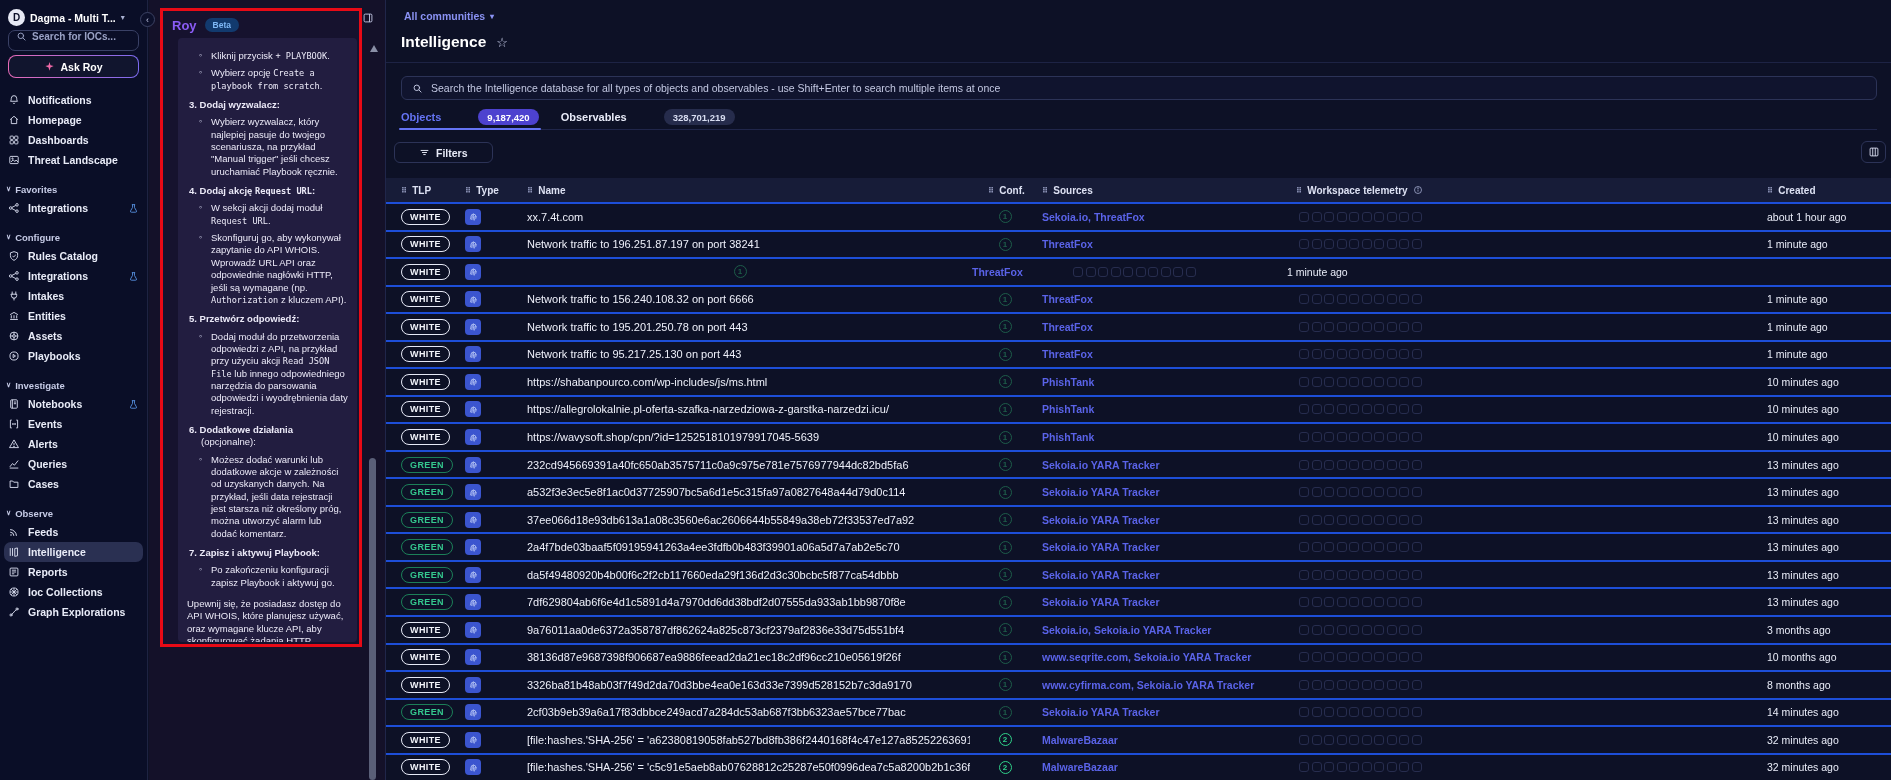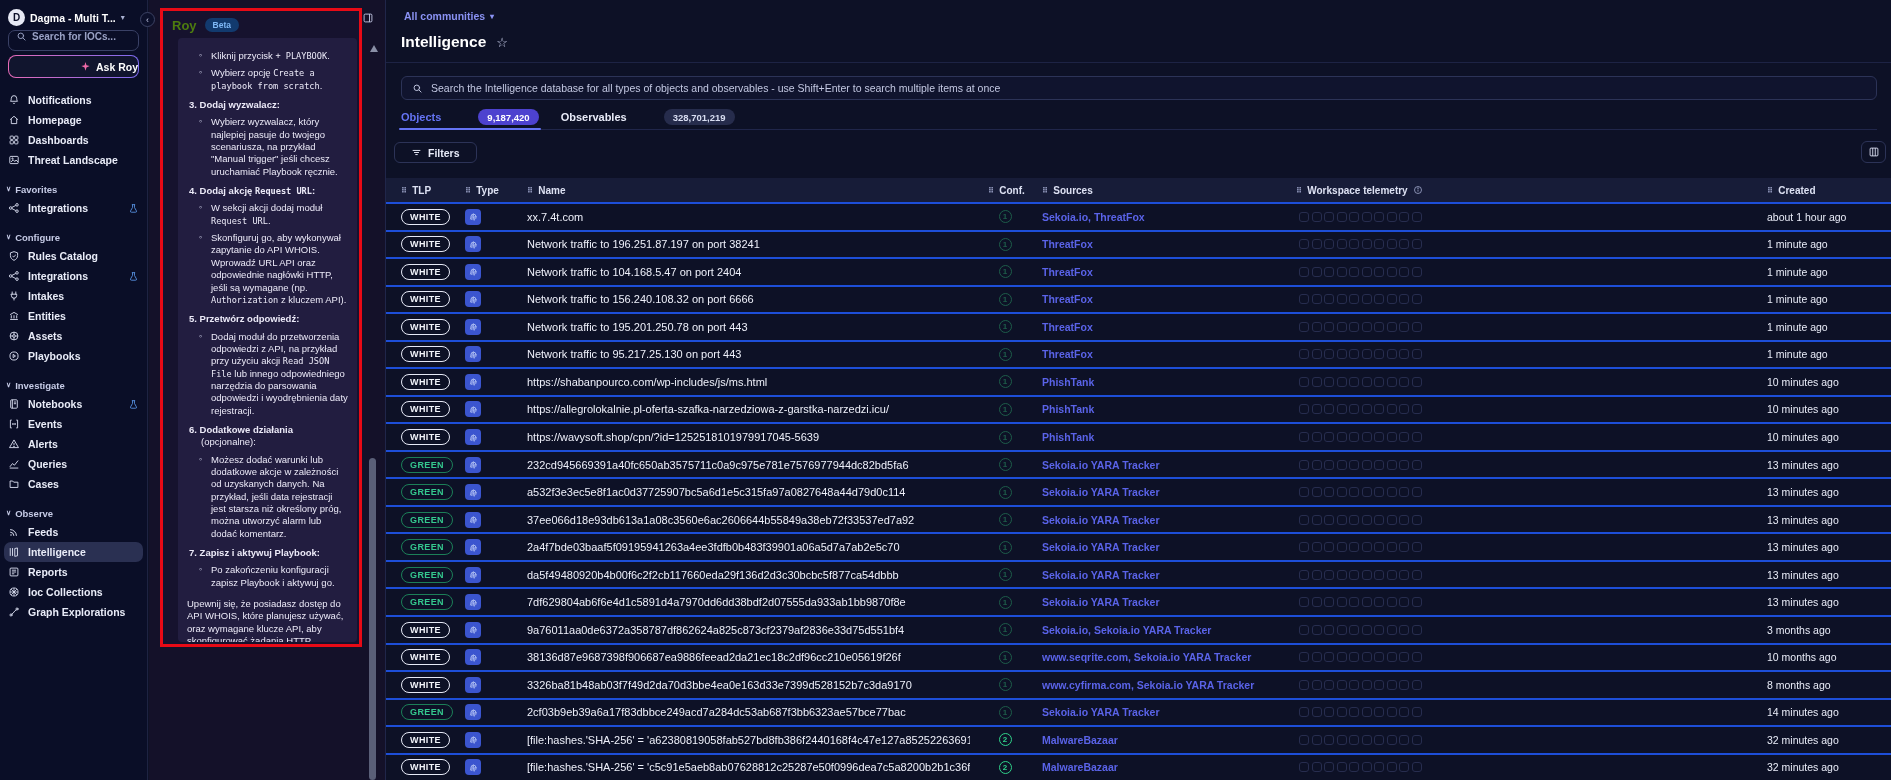--- a/index.html
+++ b/index.html
@@ -15,37 +15,37 @@
   .ws-name{font-size:10.5px;font-weight:bold;color:#ffffff;white-space:nowrap;overflow:hidden;}
   .ws-caret{font-size:8px;color:#aab1d2;}
   .collapse-btn{position:absolute;left:140px;top:12px;width:15px;height:15px;border-radius:50%;
                 background:#0c102b;border:1px solid #3c4264;color:#c7cce8;font-size:9px;line-height:12px;
                 display:flex;align-items:center;justify-content:center;z-index:30;cursor:pointer;padding:0;}
   .side-search{position:absolute;left:8px;right:8px;top:30px;height:21px;border:1px solid #3a4166;border-radius:7px;
                display:flex;align-items:flex-start;gap:5px;padding:0 7px;color:#9aa2c5;font-size:10px;font-weight:bold;}
   .ask-roy{position:absolute;left:8px;right:8px;top:55px;height:23px;padding:1px;border:0;cursor:pointer;
            background:linear-gradient(90deg,#e86bb8,#7c6bf0);border-radius:8px;}
   .ask-roy-inner{width:100%;height:100%;background:#11152e;border-radius:7px;display:flex;align-items:center;
-                 justify-content:flex-end;gap:5px;color:#ffffff;font-size:10.5px;font-weight:bold;}
+                 justify-content:center;gap:5px;color:#ffffff;font-size:10.5px;font-weight:bold;}
   #side-nav{position:absolute;top:90px;left:0;right:0;}
   .nav-item{display:flex;align-items:center;gap:7px;height:20px;padding:0 8px;font-size:10.5px;font-weight:bold;
             color:#e9ecf8;cursor:pointer;position:relative;}
   .nav-item .nav-ic{width:13px;display:flex;align-items:center;color:#dfe3f5;flex:0 0 auto;}
   .nav-item.selected{background:#2a3052;border-radius:7px;margin:0 4px;padding:0 4px;}
   .nav-item .flask{margin-left:auto;color:#5d9bf0;display:flex;}
   .nav-sec{display:flex;align-items:center;gap:4px;height:18px;margin-top:10px;padding:0 6px;
            font-size:9.5px;font-weight:bold;color:#c6cbe6;}
   .nav-sec .sec-caret{font-size:7px;color:#c6cbe6;}
 
   
   .roy-region{position:absolute;left:149px;top:0;width:236px;height:780px;background:#141129;}
   .red-annotation{position:absolute;left:11px;top:8px;width:202px;height:639px;border:3px solid #e80a16;
                   background:#16122e;overflow:hidden;}
   .roy-head{height:24px;display:flex;align-items:center;gap:8px;padding-left:9px;margin-top:2px;}
-  .roy-title{font-size:13px;font-weight:800;color:#4d7c0f;}
+  .roy-title{font-size:13px;font-weight:800;color:#8b5cf6;}
   .roy-beta{background:#123a6e;color:#7fb9f7;font-size:8.5px;font-weight:bold;padding:2px 8px;border-radius:9px;}
   .roy-body{position:absolute;left:15px;right:2px;top:27px;bottom:2px;background:#221d40;border-radius:4px;
             padding:7px 9px 0 7px;color:#eceaf8;font-size:9.5px;line-height:1.3;overflow:hidden;}
   .roy-num{padding-left:14px;text-indent:-12px;margin:7px 0 3px 2px;}
   .roy-num .num{font-weight:bold;}
   .roy-bullet{position:relative;padding-left:26px;margin:5px 0;}
   .roy-bullet .blt{position:absolute;left:14px;top:0;color:#cfd2ea;font-size:9px;}
   .roy-para{margin:9px 0 0 0;padding-left:2px;}
   .rb{font-weight:bold;}
   .rm{font-family:"DejaVu Sans Mono",monospace;font-size:8.6px;}
@@ -69,21 +69,21 @@
   .tabs{position:absolute;left:15px;right:14px;top:105px;height:25px;border-bottom:1px solid #20264a;
         display:flex;gap:22px;align-items:center;}
   .tab{display:flex;align-items:center;gap:13px;height:100%;position:relative;cursor:pointer;}
   .tab .t-lbl{font-size:11px;font-weight:bold;color:#e8ebf8;}
   .tab.active .t-lbl{color:#6574f4;}
   .tab.active::after{content:"";position:absolute;left:-2px;right:-2px;bottom:-1px;height:2px;background:#6574f4;border-radius:2px;}
   .t-badge{background:#262c4c;color:#d9def2;font-size:9.5px;font-weight:bold;padding:2.5px 9px;border-radius:10px;margin-left:24px;}
   .t-badge.badge-active{background:#4d42cf;color:#ffffff;}
   .filters-btn{position:absolute;left:8px;top:142px;height:21px;border:1px solid #2c3357;border-radius:6px;
                background:transparent;color:#e8ebf8;font-size:10.5px;font-weight:bold;display:flex;align-items:center;
-               gap:6px;padding:0 16px;cursor:pointer;}
+               gap:6px;padding:0 24px;cursor:pointer;}
   .cols-btn{position:absolute;right:5px;top:141px;width:25px;height:22px;border:1px solid #2c3357;border-radius:6px;
             background:transparent;color:#dfe3f5;display:flex;align-items:center;justify-content:center;cursor:pointer;padding:0;}
 
   
   .table{position:absolute;left:0;right:0;top:178px;bottom:0;display:flex;flex-direction:column;}
   .row-grid{display:grid;grid-template-columns:68px 56px 460px 70px 226px 480px 1fr;align-items:center;}
   .thead{height:24px;flex:0 0 auto;background:#171c38;font-size:10px;font-weight:bold;color:#dde1f3;}
   .th{display:flex;align-items:center;gap:5px;white-space:nowrap;}
   .dots{color:#8d94b8;font-family:"DejaVu Sans",sans-serif;font-size:8px;}
   .info-ic{color:#aab2d6;display:flex;}
@@ -571,21 +571,20 @@
                 <svg viewBox="0 0 16 16" width="11" height="11" fill="none" stroke="#dbe6ff" stroke-width="1" stroke-linecap="round">
                   <path d="M8 4.4A3.7 3.7 0 0 0 4.3 8.1c0 1.3-.2 2.5-.6 3.5"></path>
                   <path d="M8 6.3A1.9 1.9 0 0 0 6.1 8.2c0 1.4-.3 2.8-.8 4"></path>
                   <path d="M8 8.2c0 1.6-.1 3.1-.5 4.4"></path>
                   <path d="M11.7 8.1A3.7 3.7 0 0 0 8 4.4"></path>
                   <path d="M9.9 8.2c0 1.9.1 3.6-.7 5.2"></path>
                   <path d="M11.5 10.6c.2-.8.2-1.6.2-2.4"></path>
                 </svg>
               </span>
             </div>
-            <div class="cell c-name">Network traffic to 104.168.5.47 on port 2404</div>
             <div class="cell c-conf">
               <span class="conf dim">1</span>
             </div>
             <div class="cell c-src">ThreatFox</div>
             <div class="cell c-tel">
               <span class="sq"></span>
               <span class="sq"></span>
               <span class="sq"></span>
               <span class="sq"></span>
               <span class="sq"></span>

